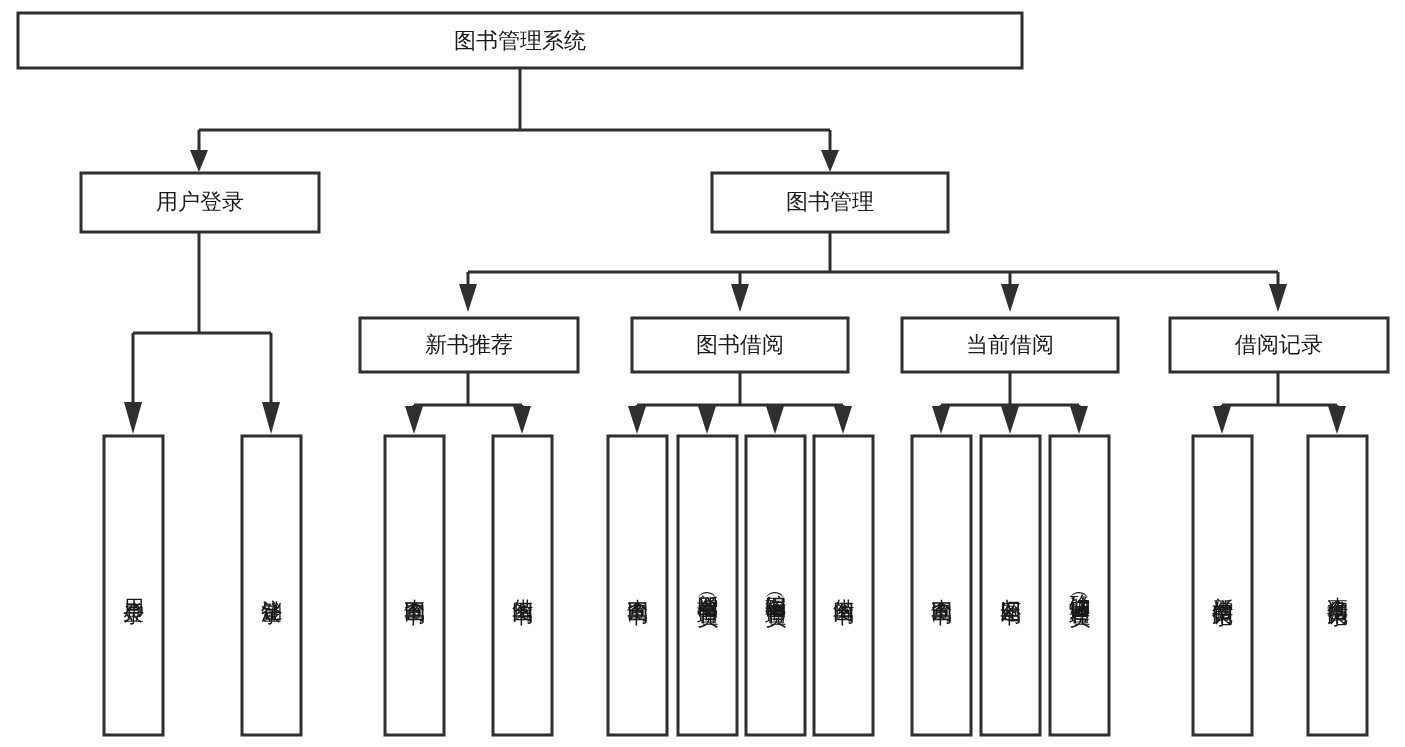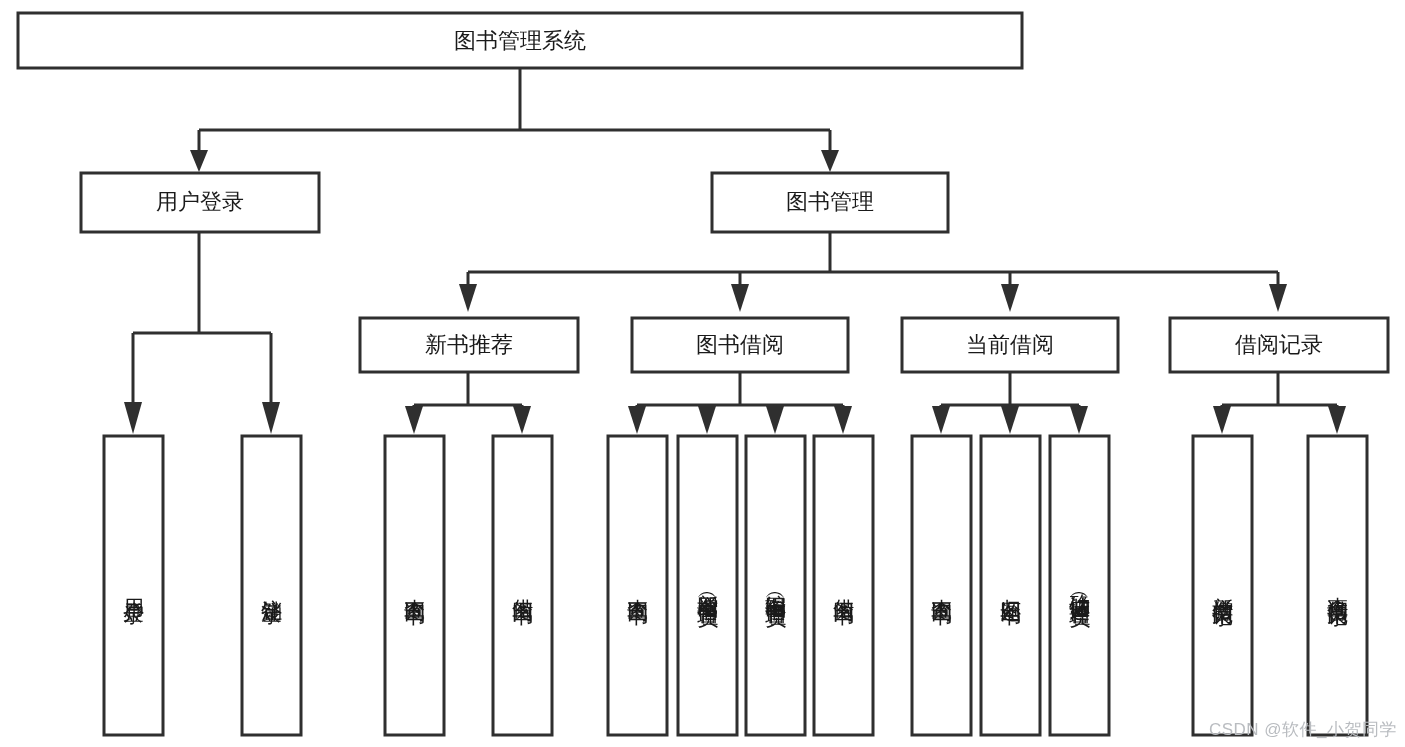--- a/index.html
+++ b/index.html
@@ -197,14 +197,13 @@
   <div class="leaf-label" style="left:746px; top:436px; width:59px; height:299px;">编辑图书（管理员）</div>
   <div class="leaf-label" style="left:814px; top:436px; width:59px; height:299px;">借阅图书</div>
 
   <div class="leaf-label" style="left:912px; top:436px; width:59px; height:299px;">查询图书</div>
   <div class="leaf-label" style="left:981px; top:436px; width:59px; height:299px;">归还图书</div>
   <div class="leaf-label" style="left:1050px; top:436px; width:59px; height:299px;">确认归还（管理员）</div>
 
   <div class="leaf-label" style="left:1193px; top:436px; width:59px; height:299px;">新增借阅记录</div>
   <div class="leaf-label" style="left:1308px; top:436px; width:59px; height:299px;">查询借阅记录</div>
 
-  <div class="watermark">CSDN @软件_小贺同学</div>
 </div>
 
 </body></html>

